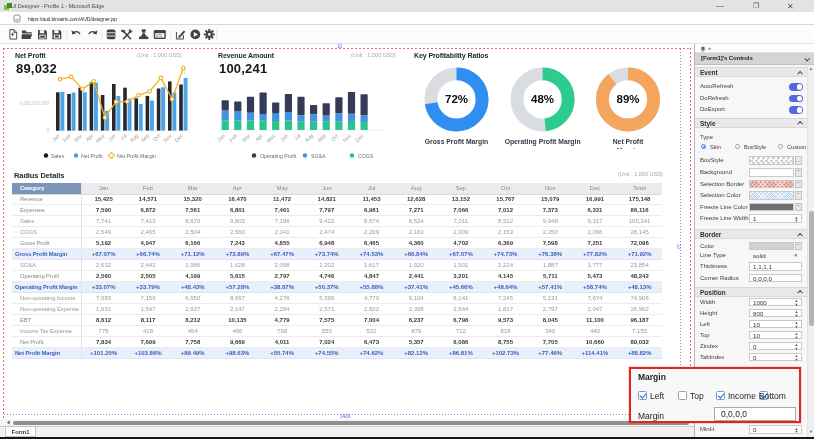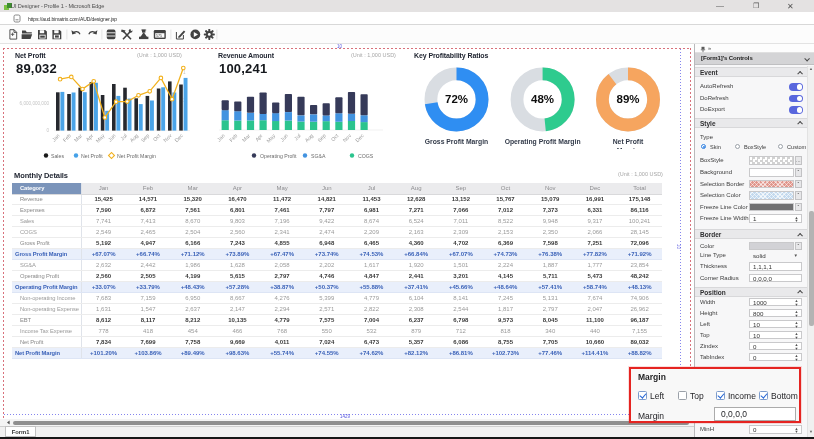--- a/index.html
+++ b/index.html
@@ -318,21 +318,21 @@
           <text x="128.6" y="40.4" font-size="11.5" font-weight="bold" fill="#0e0e0e" text-anchor="middle" font-family="Liberation Sans">48%</text>
           <circle cx="214.0" cy="36.4" r="25.6" fill="none" stroke="#d9dde2" stroke-width="12.8"></circle>
           <circle cx="214.0" cy="36.4" r="25.6" fill="none" stroke="#f6a55f" stroke-width="12.8" stroke-dasharray="143.16 160.85" transform="rotate(-90 214.0 36.4)"></circle>
           <text x="214.0" y="40.4" font-size="11.5" font-weight="bold" fill="#0e0e0e" text-anchor="middle" font-family="Liberation Sans">89%</text>
           <text x="42.5" y="81" font-size="6.8" font-weight="bold" fill="#333b4a" text-anchor="middle" font-family="Liberation Sans">Gross Profit Margin</text>
           <text x="128.6" y="81" font-size="6.8" font-weight="bold" fill="#333b4a" text-anchor="middle" font-family="Liberation Sans">Operating Profit Margin</text>
           <text x="214" y="81" font-size="6.8" font-weight="bold" fill="#333b4a" text-anchor="middle" font-family="Liberation Sans">Net Profit</text>
           <text x="214" y="89.5" font-size="6.8" font-weight="bold" fill="#333b4a" text-anchor="middle" font-family="Liberation Sans">Margin</text>
         </svg></div>
 
-    <span class="abs ctitle" style="left:14px;top:126.5px;font-size:7.5px">Monthly Details</span>
+    <span class="abs ctitle" style="left:14px;top:126.5px;font-size:7.5px">Radius Details</span>
     <span class="abs cunit" style="left:618px;top:127px">(Unit : 1,000 USD)</span>
     <table class="abs" id="mtable">
         <colgroup>
           <col style="width:69px">
           <col style="width:44.69px">
           <col style="width:44.69px">
           <col style="width:44.69px">
           <col style="width:44.69px">
           <col style="width:44.69px">
           <col style="width:44.69px">
@@ -689,21 +689,21 @@
 
   <div class="abs" id="dock">
     <span class="t">Margin</span>
     <span class="cb on" style="left:7px"></span>
       <span class="cblbl" style="left:19px">Left</span>
     <span class="cb" style="left:47px"></span>
       <span class="cblbl" style="left:59px">Top</span>
     <span class="cb on" style="left:85px"></span>
       <span class="cblbl" style="left:97px">Income</span>
     <span class="cb on" style="left:128px"></span>
-      <span class="cblbl" style="left:140px">Bottom</span>
+      <span class="cblbl" style="left:128px">Bottom</span>
     <span class="abs" style="left:7px;top:42px;font-size:8.5px;color:#242428">Margin</span>
     <div class="abs" style="left:83px;top:38px;width:82px;height:14px;background:#fff;border:1px solid #ababab;font-size:8.5px;color:#242428;line-height:12px;padding-left:6px">0,0,0,0</div>
   </div>
 
   <div class="abs" id="tabbar"></div>
   <div class="abs" id="tab1">Form1</div>
   <div class="abs" id="blackbar"></div>
 </div>
 
 </body></html>

